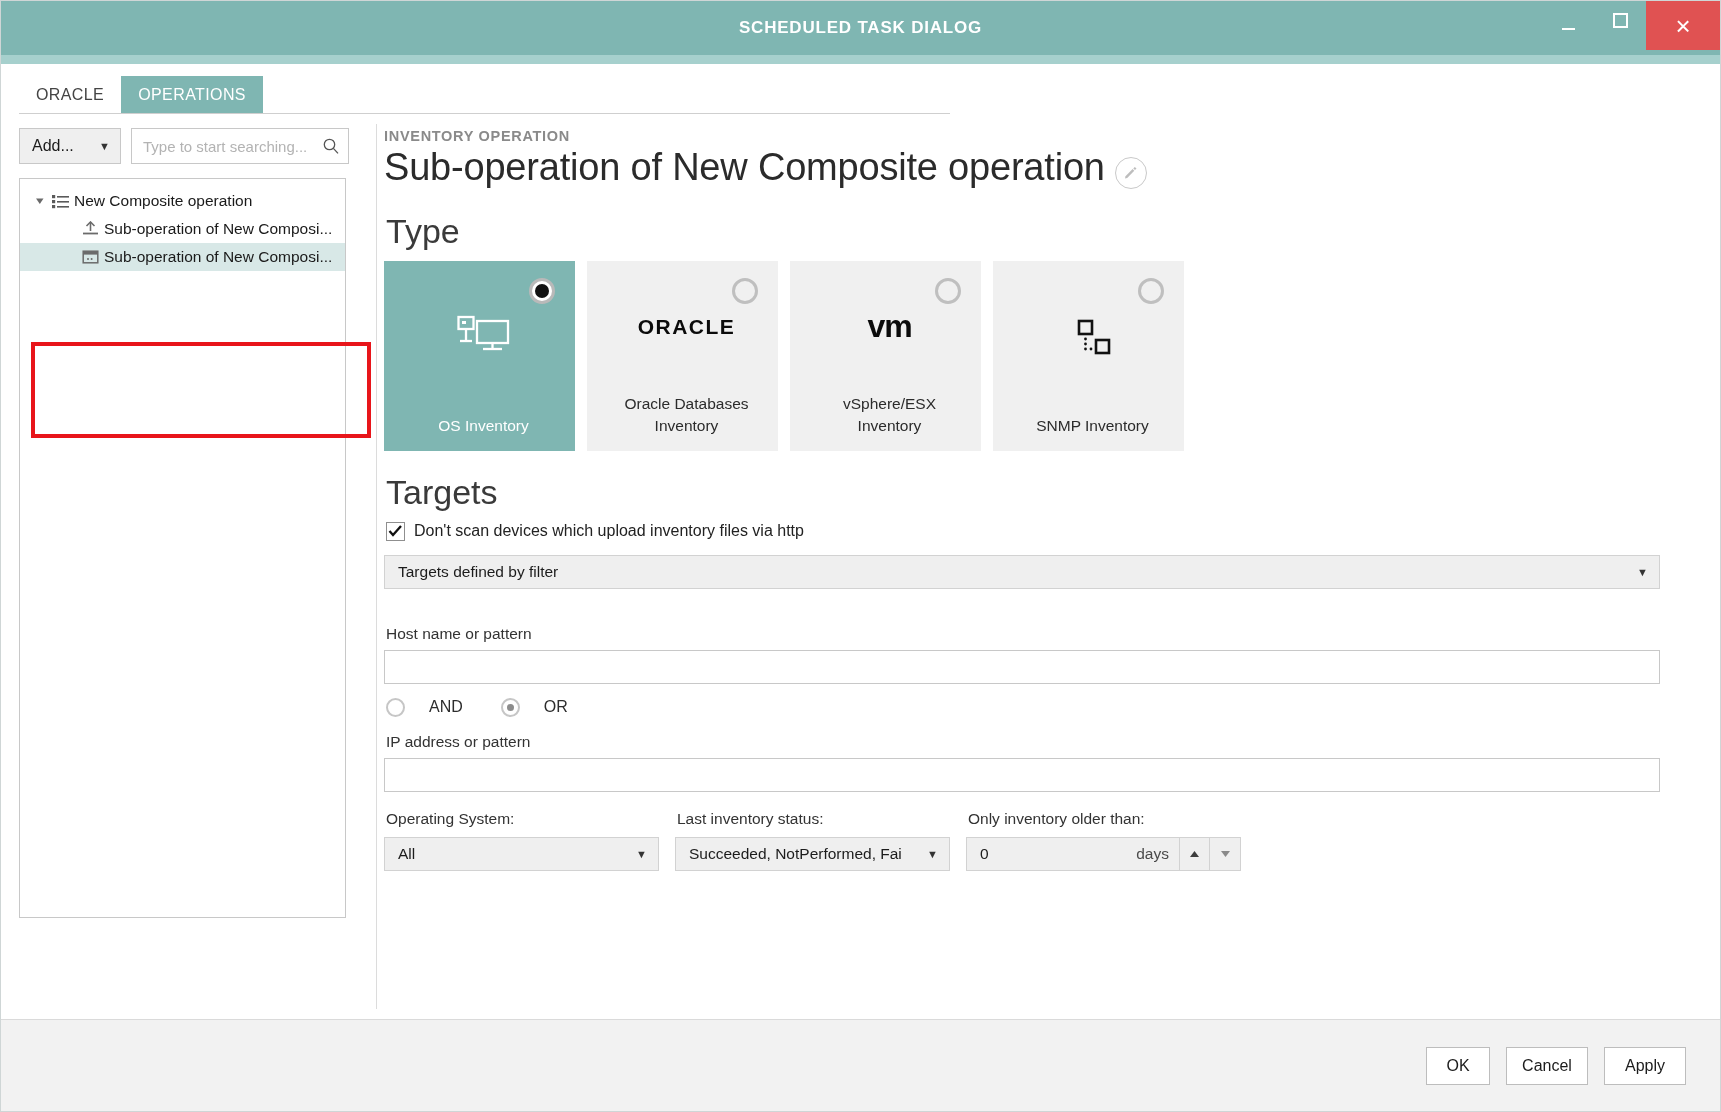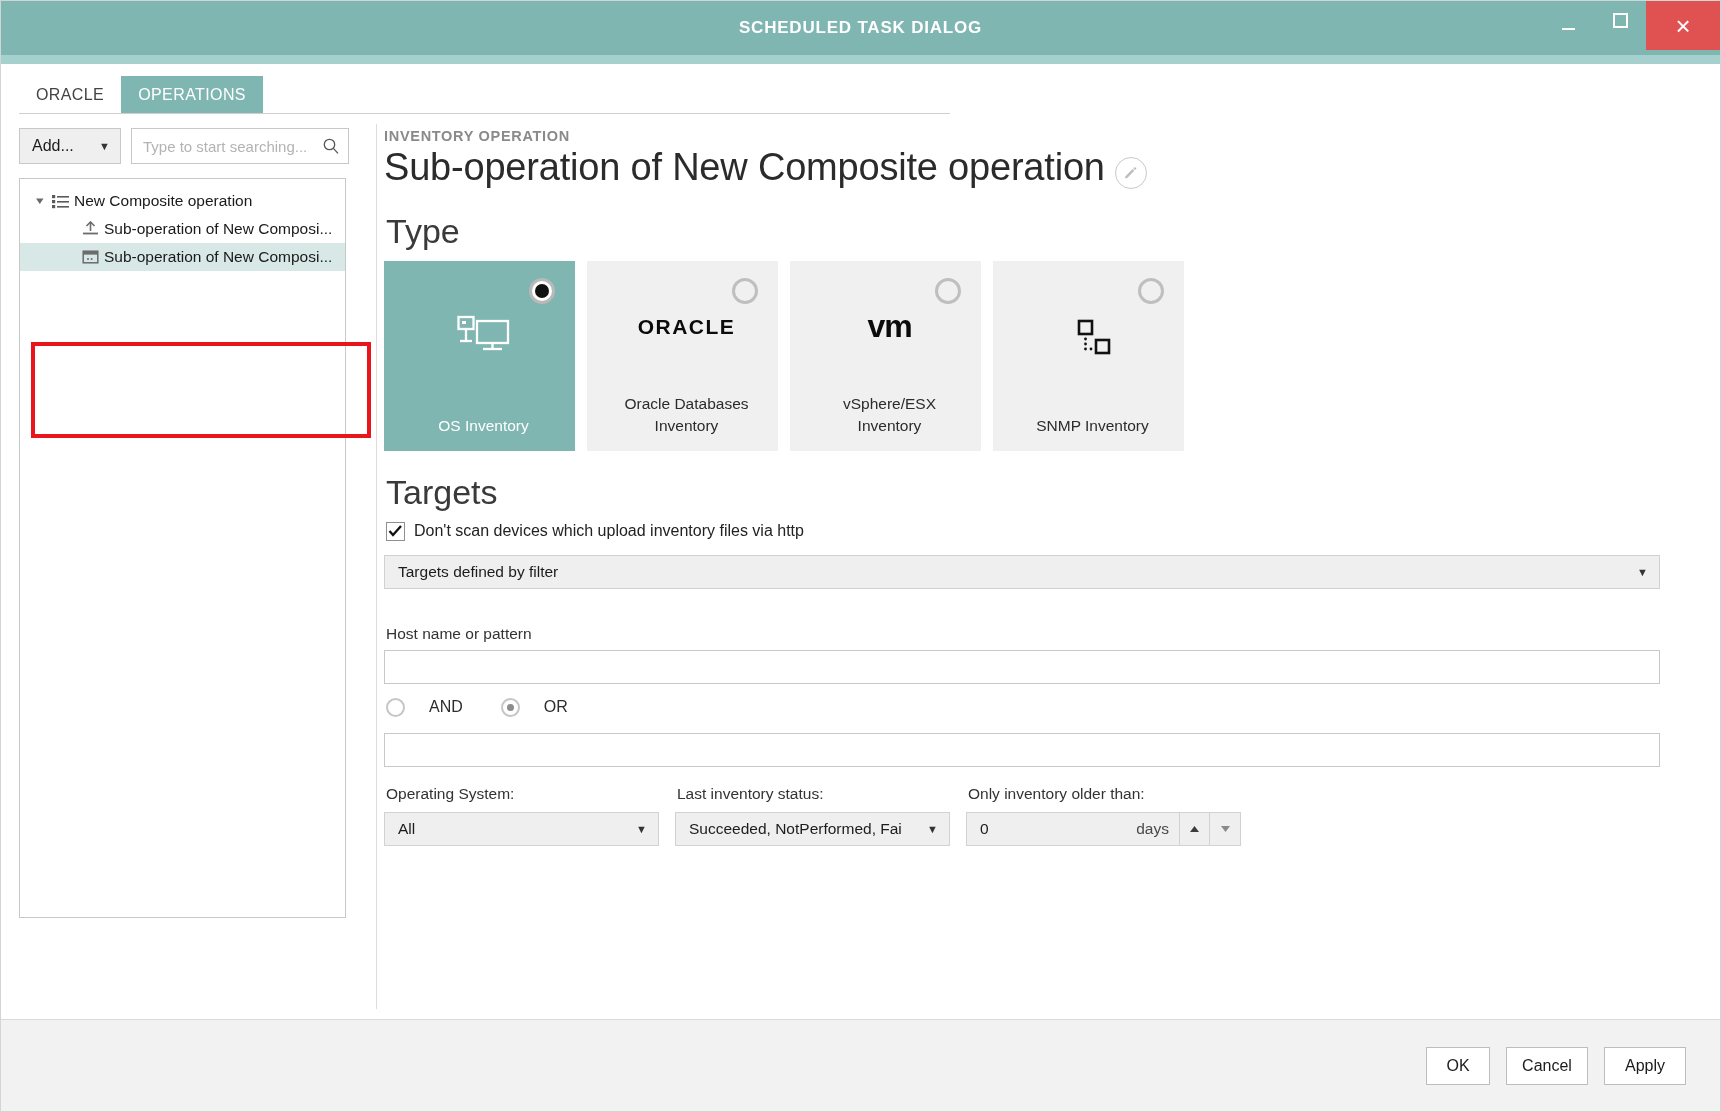--- a/index.html
+++ b/index.html
@@ -365,20 +365,21 @@
       <div class="field-label">Host name or pattern</div>
       <div class="text-input"></div>
 
       <div class="radio-row">
         <span class="rb"></span>
         <span class="rb-text">AND</span>
         <span class="rb on"></span>
         <span class="rb-text">OR</span>
       </div>
 
+      <div class="field-label">IP address or pattern</div>
       <div class="text-input"></div>
 
       <div class="bottom-grid">
         <div class="bg-col">
           <div class="field-label">Operating System:</div>
           <div class="select-like sel-os">
             <span>All</span>
             <span class="chev">▼</span>
           </div>
         </div>

